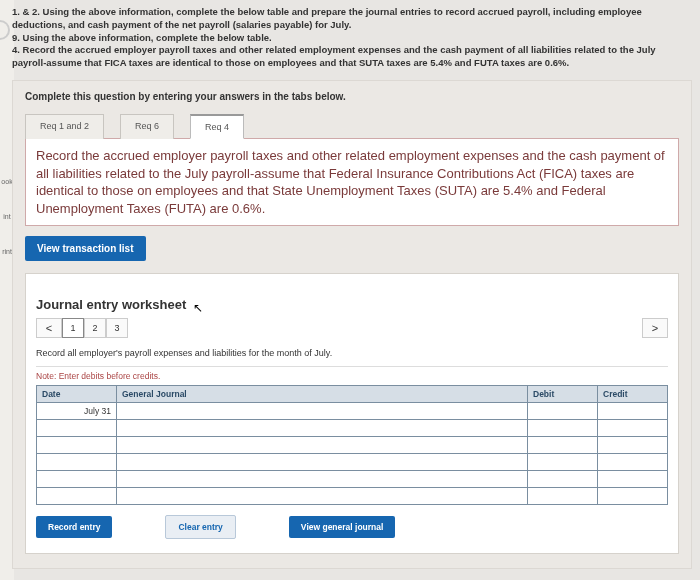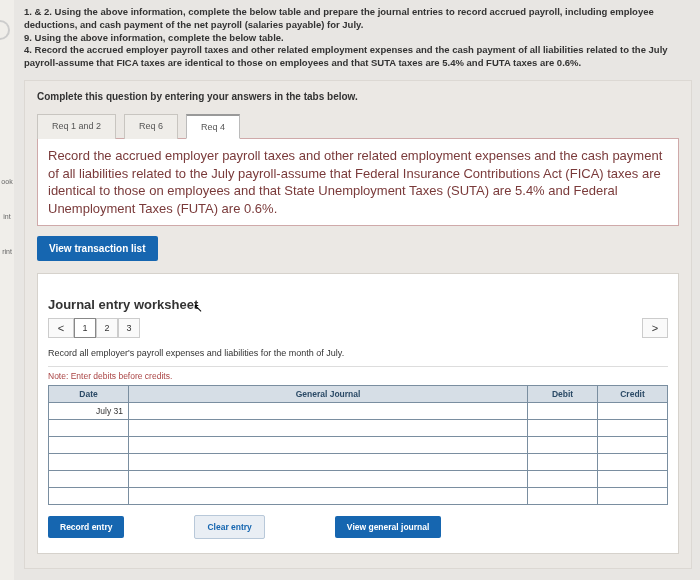--- a/index.html
+++ b/index.html
@@ -1,44 +1,44 @@
 <!DOCTYPE html>
 <html><head>
 <meta charset="utf-8">
 <style>
 *{box-sizing:border-box;margin:0;padding:0;font-family:Arial,Helvetica,sans-serif}
 body{background:#e8e6e3;width:700px;height:580px;overflow:hidden;position:relative;font-size:9.5px;color:#333}
 .leftbar{position:absolute;left:0;top:0;width:14px;height:580px;background:#f0eeea}
 .leftbar .item{font-size:7px;padding:3px 1px;text-align:center;color:#666}
 .gap{position:absolute;left:0;top:20px;width:10px;height:20px;border:2px solid #ccc;border-left:none;border-radius:0 12px 12px 0}
-.main{position:absolute;left:24px;top:6px;right:8px}
+.main{position:absolute;left:12px;top:6px;right:8px}
 .q{line-height:1.35;padding-right:8px}
 .q b{font-weight:700}
 .panel{margin-top:10px;background:#ebe8e4;border:1px solid #dcd8d3;padding:10px 12px 14px}
 .lead{font-weight:700;font-size:10px;margin-bottom:12px}
-.tabs{display:flex;gap:8px;margin-bottom:-1px}
+.tabs{display:flex;gap:16px;margin-bottom:-1px}
 .tab{border:1px solid #c8c5c0;background:#efede9;padding:6px 14px;font-size:9px;color:#555;cursor:pointer;border-bottom:none}
 .tab.active{background:#fff;border:1px solid #bbb;border-top:2px solid #999;border-bottom:1px solid #fff;position:relative;z-index:2}
 .instr{border:1px solid #cfa9a9;background:#fff;padding:8px 10px;font-size:13px;color:#7a3a3a;line-height:1.35;margin-bottom:10px}
 .vtl{display:inline-block;background:#1666b0;color:#fff;font-weight:700;font-size:10px;padding:7px 12px;border-radius:2px;cursor:pointer}
 .ws{margin-top:12px;background:#fff;border:1px solid #d6d2cc;padding:23px 10px 14px}
 .ws h3{font-size:13px;font-weight:700;margin-bottom:6px}
 .pager{display:flex;align-items:center;gap:0}
 .pg{border:1px solid #ccc;width:22px;height:20px;display:flex;align-items:center;justify-content:center;font-size:9px;background:#fafafa;cursor:pointer}
 .pg.arrow{width:26px;font-size:11px}
 .pg.active{background:#fff;border:1px solid #888}
 .pg-spacer{flex:1}
 .sub{margin:10px 0 8px;font-size:9px}
 .note{font-size:8.5px;color:#a44}
 .tbl{margin-top:4px;border:1px solid #2b4a66;border-collapse:collapse;width:100%}
 .tbl th,.tbl td{border:1px solid #7a8ea0;padding:3px 5px;font-size:8.5px;height:17px;text-align:right}
-.tbl th{background:#d6dee6;text-align:center;font-weight:700;color:#2b4a66}
+.tbl th{background:#d6dee6;text-align:left;font-weight:700;color:#2b4a66}
 .tbl th.gj{background:#d6dee6}
 .tbl td{background:#fff}
-.btns{display:flex;gap:70px;margin-top:10px;align-items:center}
+.btns{display:flex;gap:53px;margin-top:10px;align-items:center}
 .btn{background:#1666b0;color:#fff;font-size:8.5px;font-weight:700;padding:6px 12px;border-radius:2px;cursor:pointer}
 .btn.light{background:#e9eef4;color:#1666b0;border:1px solid #b8c8d9}
 .cursor{position:absolute;left:193px;top:301px;font-size:12px;color:#000;pointer-events:none}
 </style>
 </head>
 <body>
 
 <div class="leftbar">
   <div class="gap"></div>
   <div class="item" style="margin-top:175px">ook</div>

